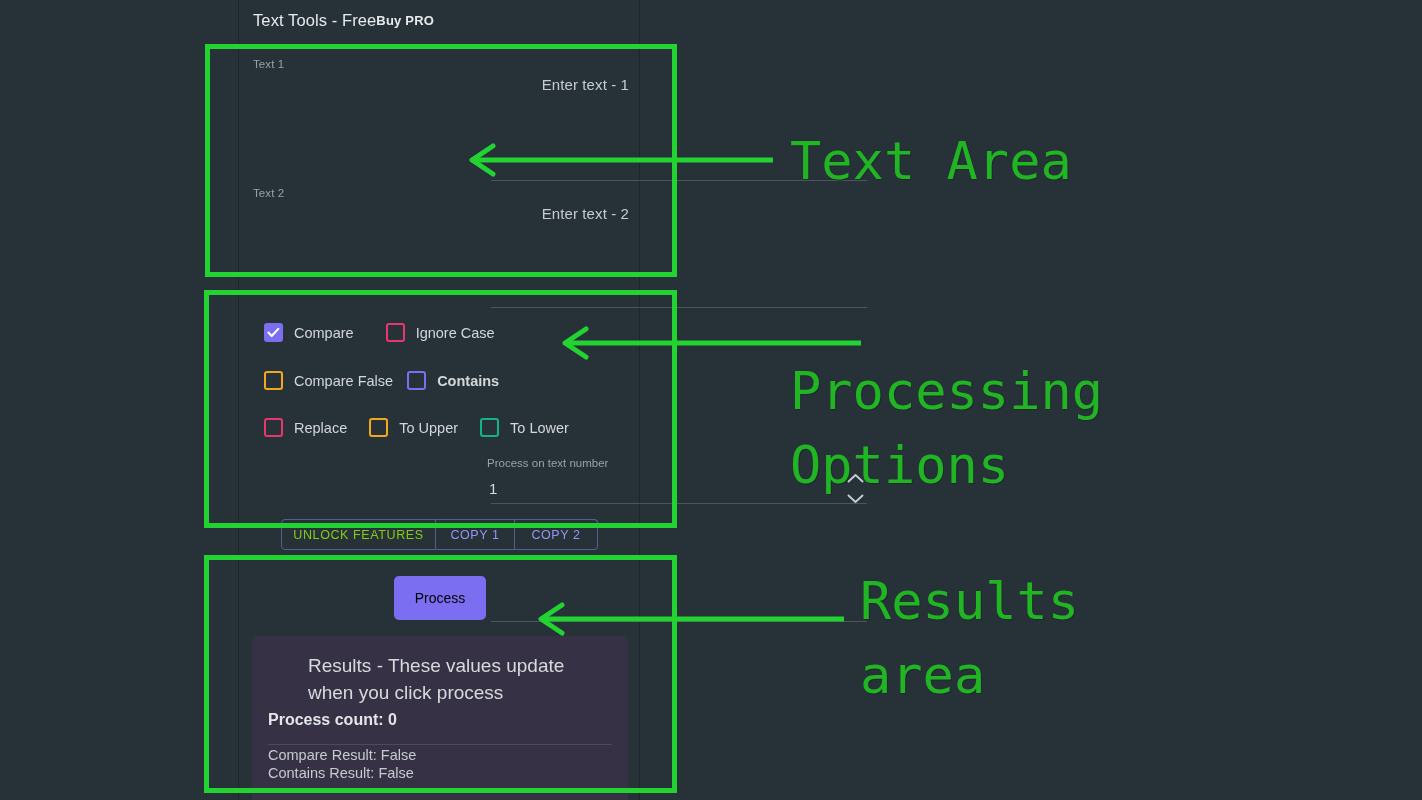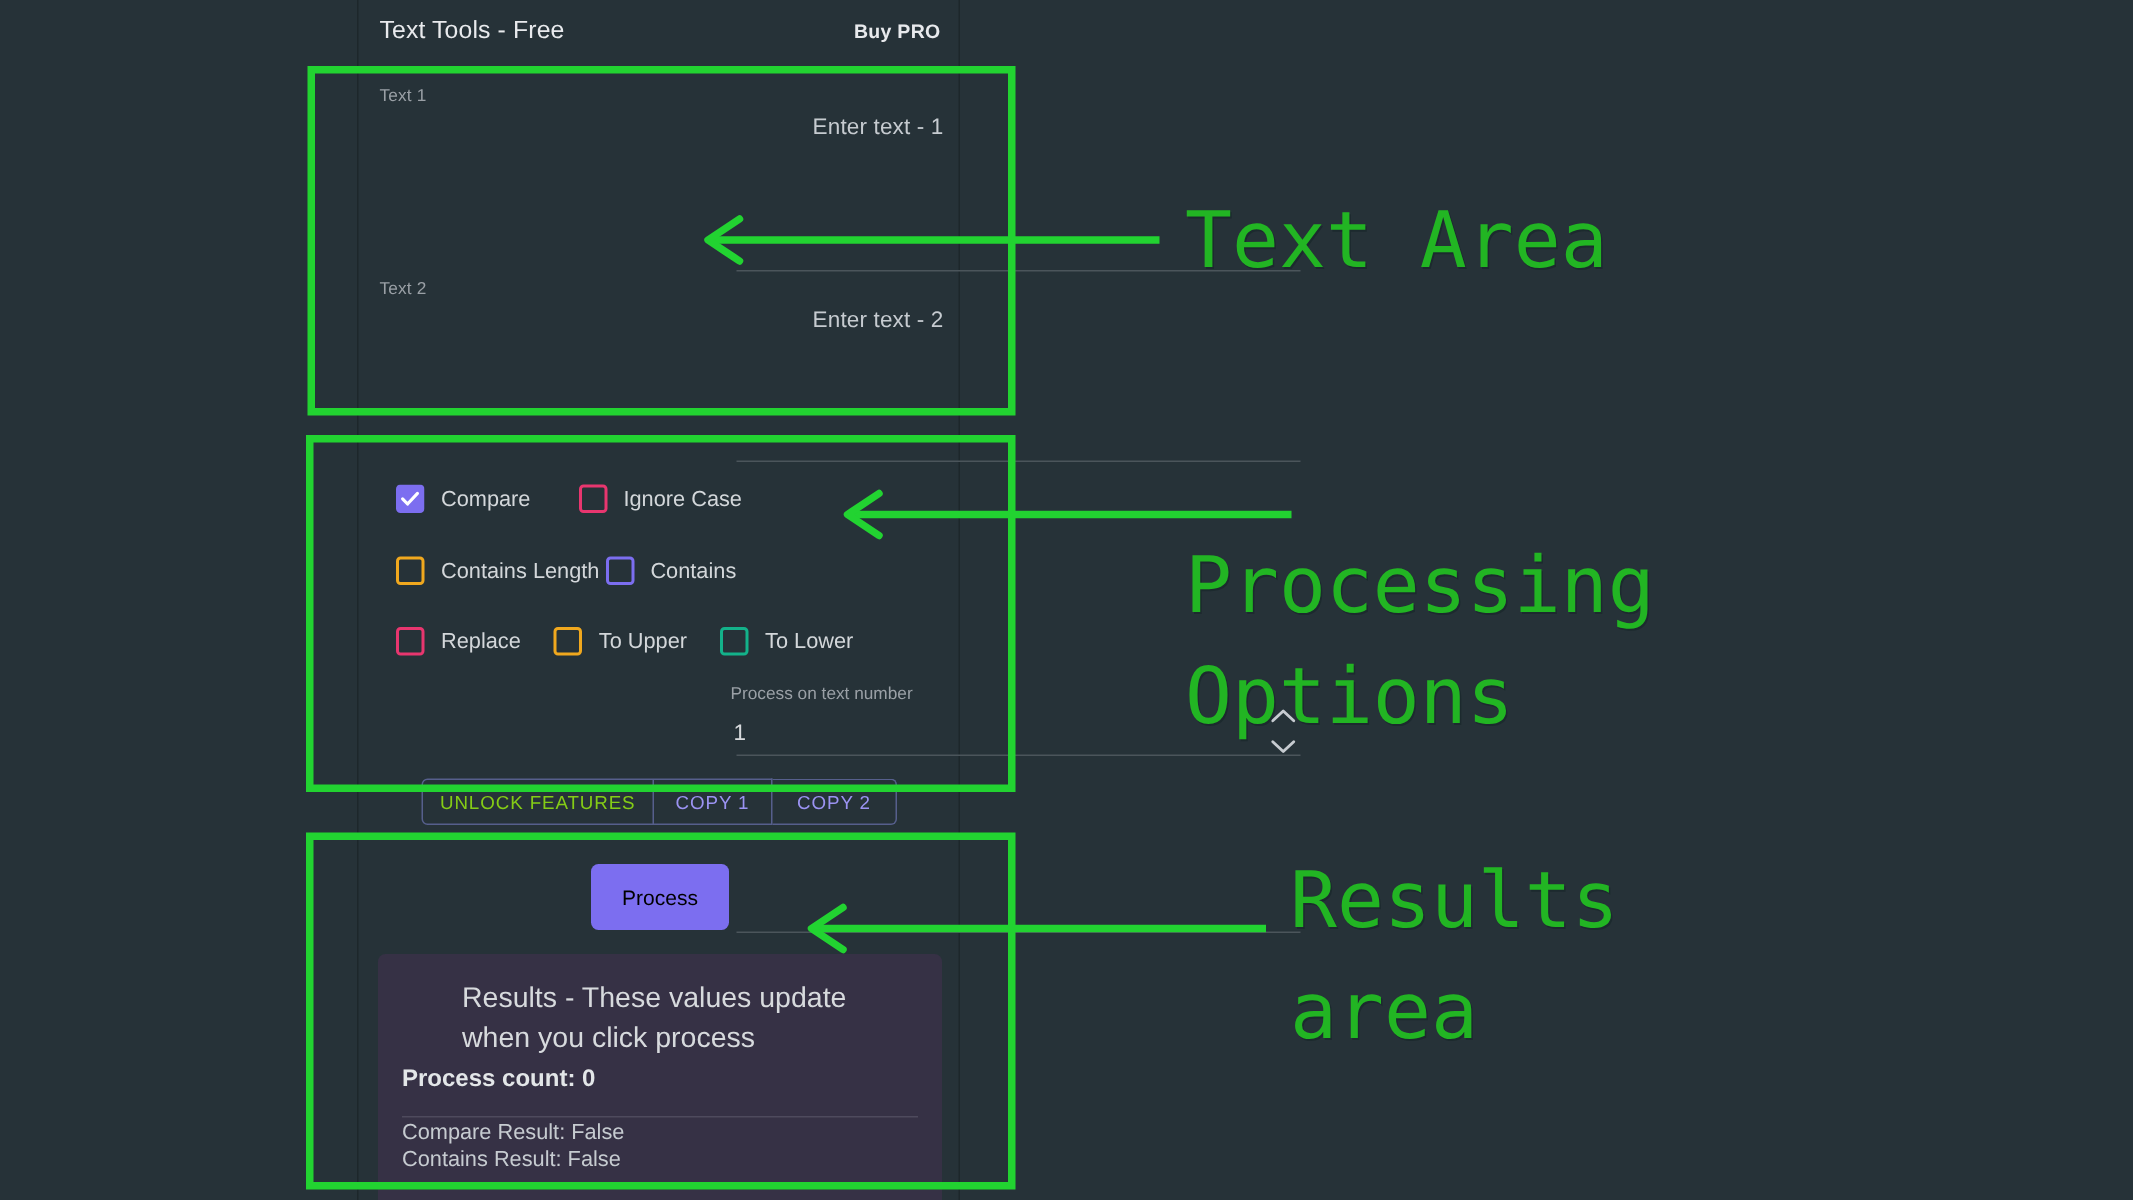--- a/index.html
+++ b/index.html
@@ -16,21 +16,21 @@
     position: absolute; left: 238px; top: 0;
     width: 402px; height: 800px;
     background: #263238;
     border-left: 1px solid #1d272b;
     border-right: 1px solid #1d272b;
   }
 
   
   .app-header {
     position: absolute; left: 0; top: 0; width: 402px; height: 40px;
-    display: flex; align-items: center; justify-content: space-between;
+    display: flex; align-items: center; 
     padding: 0 14px 0 14px;
   }
   .app-title { font-size: 16.5px; color: #e8eaed; letter-spacing: .1px; }
   .buy-pro { font-size: 13px; color: #e8eaed; font-weight: bold; letter-spacing: .2px; cursor: pointer; }
 
   
   .text-block { position: absolute; left: 14px; width: 376px; }
   .field-label { font-size: 11.5px; color: #9aa0a6; letter-spacing: .1px; margin-bottom: 6px; }
   .field-value { font-size: 15px; color: #c6cbd0; letter-spacing: .1px; text-align: right; }
   .hr-thin { position: absolute; height: 1px; background: #4b555b; }
@@ -150,23 +150,23 @@
     </div>
     <div class="cbitem" style="margin-left:32px;">
       <span class="cbox" style="border-color:#e8366f;"></span>
       <span class="cblabel">Ignore Case</span>
     </div>
   </div>
 
   <div class="cbrow" style="top:371px;">
     <div class="cbitem">
       <span class="cbox" style="border-color:#f0a81e;"></span>
-      <span class="cblabel">Contains Length</span>
-    </div>
-    <div class="cbitem" style="margin-left:4px;">
+      <span class="cblabel">Compare False</span>
+    </div>
+    <div class="cbitem" style="margin-left:14px;font-weight:bold;">
       <span class="cbox" style="border-color:#7c6ef0;"></span>
       <span class="cblabel">Contains</span>
     </div>
   </div>
 
   <div class="cbrow" style="top:418px;">
     <div class="cbitem">
       <span class="cbox" style="border-color:#e8366f;"></span>
       <span class="cblabel">Replace</span>
     </div>

